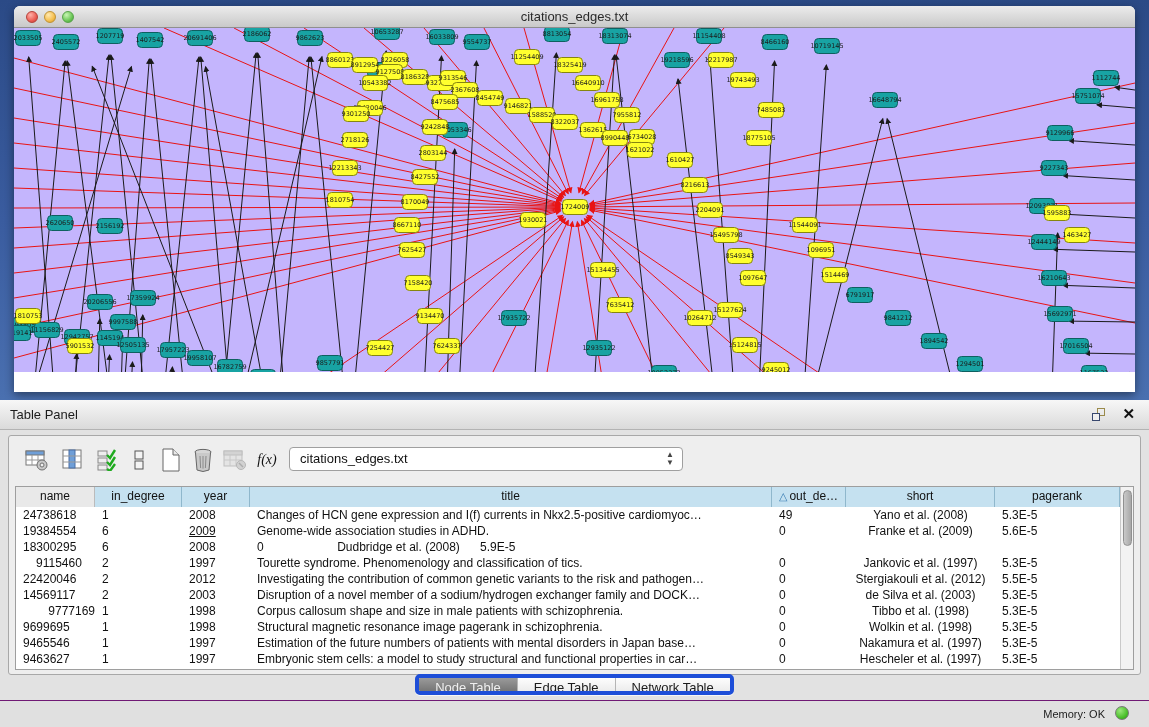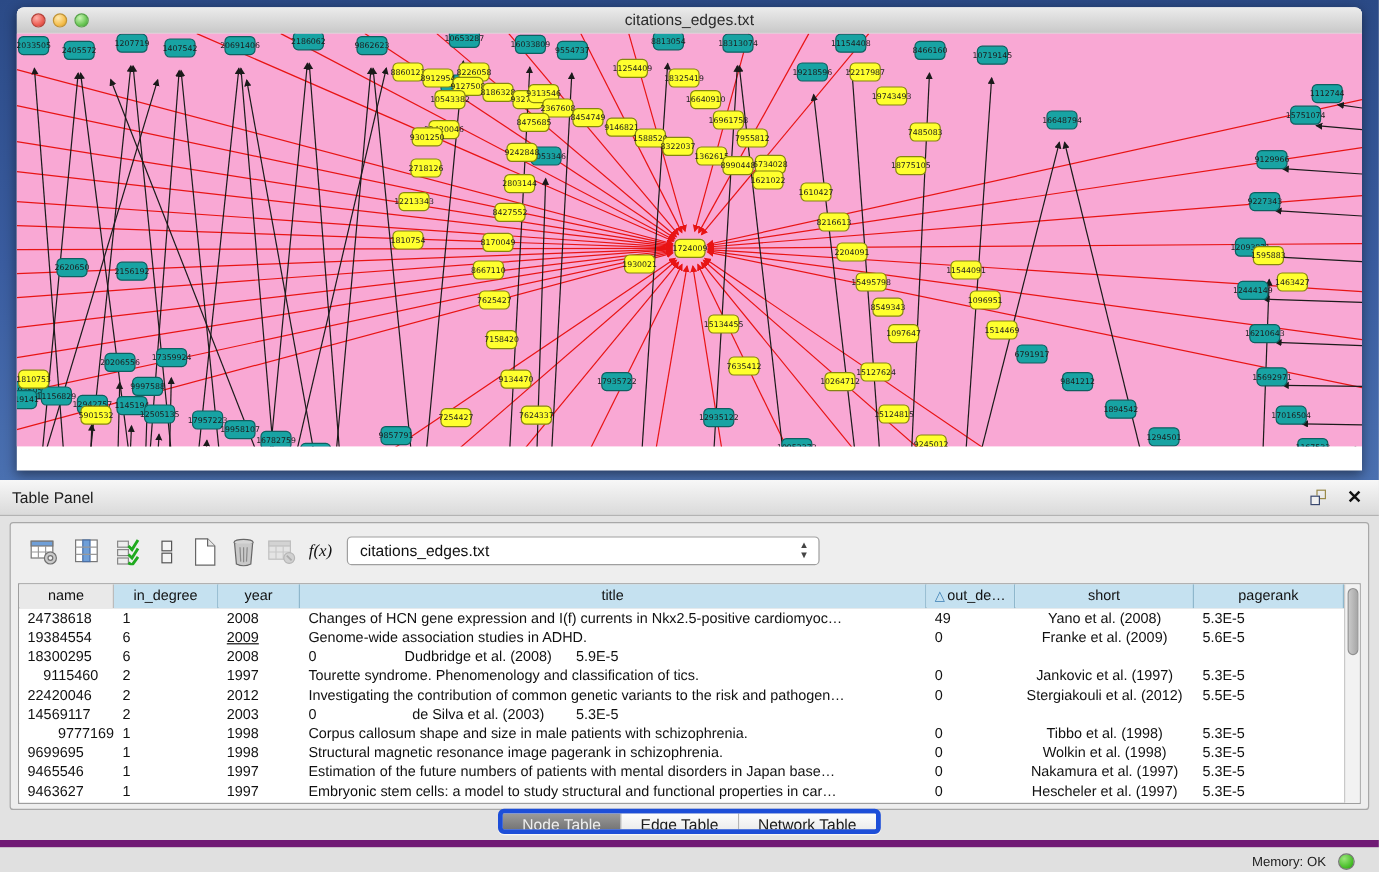--- a/index.html
+++ b/index.html
@@ -14,21 +14,21 @@
     background:#fff; }
   #titlebar { position:absolute; left:0; top:0; width:100%; height:22px;
     background:linear-gradient(180deg,#ececec,#c9c9c9);
     border-bottom:1px solid #8f8f8f; border-radius:6px 6px 0 0; }
   #titlebar .title { position:absolute; left:0; right:0; top:3px; text-align:center;
     font-size:13px; color:#2b2b2b; }
   .tl { position:absolute; top:5px; width:12px; height:12px; border-radius:50%; }
   .tl.red   { left:12px; background:radial-gradient(circle at 35% 30%,#ffb0a8,#ec5f55 60%,#c33b33); border:1px solid #b5423a; }
   .tl.yel   { left:30px; background:radial-gradient(circle at 35% 30%,#ffe9b0,#f5bf4f 60%,#d1951f); border:1px solid #c09336; }
   .tl.grn   { left:48px; background:radial-gradient(circle at 35% 30%,#c9f5b4,#6cc757 60%,#3f9b34); border:1px solid #58a34a; }
-  #net-canvas { position:absolute; left:0; top:22px; width:1121px; height:344px; background:#f9a8d4; overflow:hidden; }
+  #net-canvas { position:absolute; left:0; top:22px; width:1121px; height:344px; background:#c4b5fd; overflow:hidden; }
   #graph-svg text { font-family:"DejaVu Sans", sans-serif; }
 
   
   #panel-header { position:absolute; left:0; top:400px; width:1149px; height:30px;
     background:linear-gradient(180deg,#f7f7f7,#dadada); border-bottom:1px solid #b3b3b3; }
   #panel-header .ptitle { position:absolute; left:10px; top:7px; font-size:13px; color:#1d1d1d; }
   #float-btn { position:absolute; right:42px; top:7px; width:16px; height:16px; cursor:pointer; }
   #float-btn .bsq { position:absolute; left:6px; top:1px; width:8px; height:8px; border:1.5px solid #9a8a4a; }
   #float-btn .fsq { position:absolute; left:1px; top:6px; width:8px; height:8px; border:1.5px solid #39486e; background:#f0f0f0; }
   #close-btn { position:absolute; right:14px; top:5px; font-size:15px; font-weight:bold; color:#111; cursor:pointer; }
@@ -68,21 +68,21 @@
   #tabbar { position:absolute; left:0; top:674px; width:1149px; height:24px; display:flex; justify-content:center; }
   #seg { display:flex; border:4px solid #1d4ed8; border-radius:5px; overflow:hidden; height:21px;
     box-shadow:0 1px 0 rgba(255,255,255,.7); }
   .seg-btn { font-size:13px; padding:0 16px; line-height:20px; background:linear-gradient(180deg,#fdfdfd,#ececec);
     color:#1b1b1b; border-right:1px solid #b5b5b5; cursor:pointer; }
   .seg-btn:last-child { border-right:none; }
   .seg-btn.active { background:linear-gradient(180deg,#9a9a9a,#767676); color:#efefef; }
 
   
   #statusbar { position:absolute; left:0; top:700px; width:1149px; height:27px;
-    background:#e0e0e0; border-top:6px solid #701a75; }
+    background:#e0e0e0; border-top:1px solid #701a75; }
   #mem-label { position:absolute; right:44px; top:7px; font-size:11px; color:#1c1c1c; }
   #mem-dot { position:absolute; right:20px; top:5px; width:14px; height:14px; border-radius:50%;
     background:radial-gradient(circle at 35% 30%,#9ae77a,#46bd27 65%,#2f9416); border:1px solid #777; }
 </style>
 </head>
 <body>
 
 <div id="desktop">
   <div id="net-window">
     <div id="titlebar">
@@ -803,20 +803,21 @@
             <div class="tcell" style="width: 68px;">2012</div>
             <div class="tcell" style="width: 522px;">Investigating the contribution of common genetic variants to the risk and pathogen…</div>
             <div class="tcell" style="width: 74px;">0</div>
             <div class="tcell center" style="width: 149px;">Stergiakouli et al. (2012)</div>
             <div class="tcell" style="width: 125px;">5.5E-5</div>
           </div>
           <div class="trow">
             <div class="tcell" style="width: 79px;">14569117</div>
             <div class="tcell" style="width: 87px;">2</div>
             <div class="tcell" style="width: 68px;">2003</div>
+            <div class="tcell" style="width: 522px;">Disruption of a novel member of a sodium/hydrogen exchanger family and DOCK…</div>
             <div class="tcell" style="width: 74px;">0</div>
             <div class="tcell center" style="width: 149px;">de Silva et al. (2003)</div>
             <div class="tcell" style="width: 125px;">5.3E-5</div>
           </div>
           <div class="trow">
             <div class="tcell" style="width: 79px; text-align: right;">9777169</div>
             <div class="tcell" style="width: 87px;">1</div>
             <div class="tcell" style="width: 68px;">1998</div>
             <div class="tcell" style="width: 522px;">Corpus callosum shape and size in male patients with schizophrenia.</div>
             <div class="tcell" style="width: 74px;">0</div>

